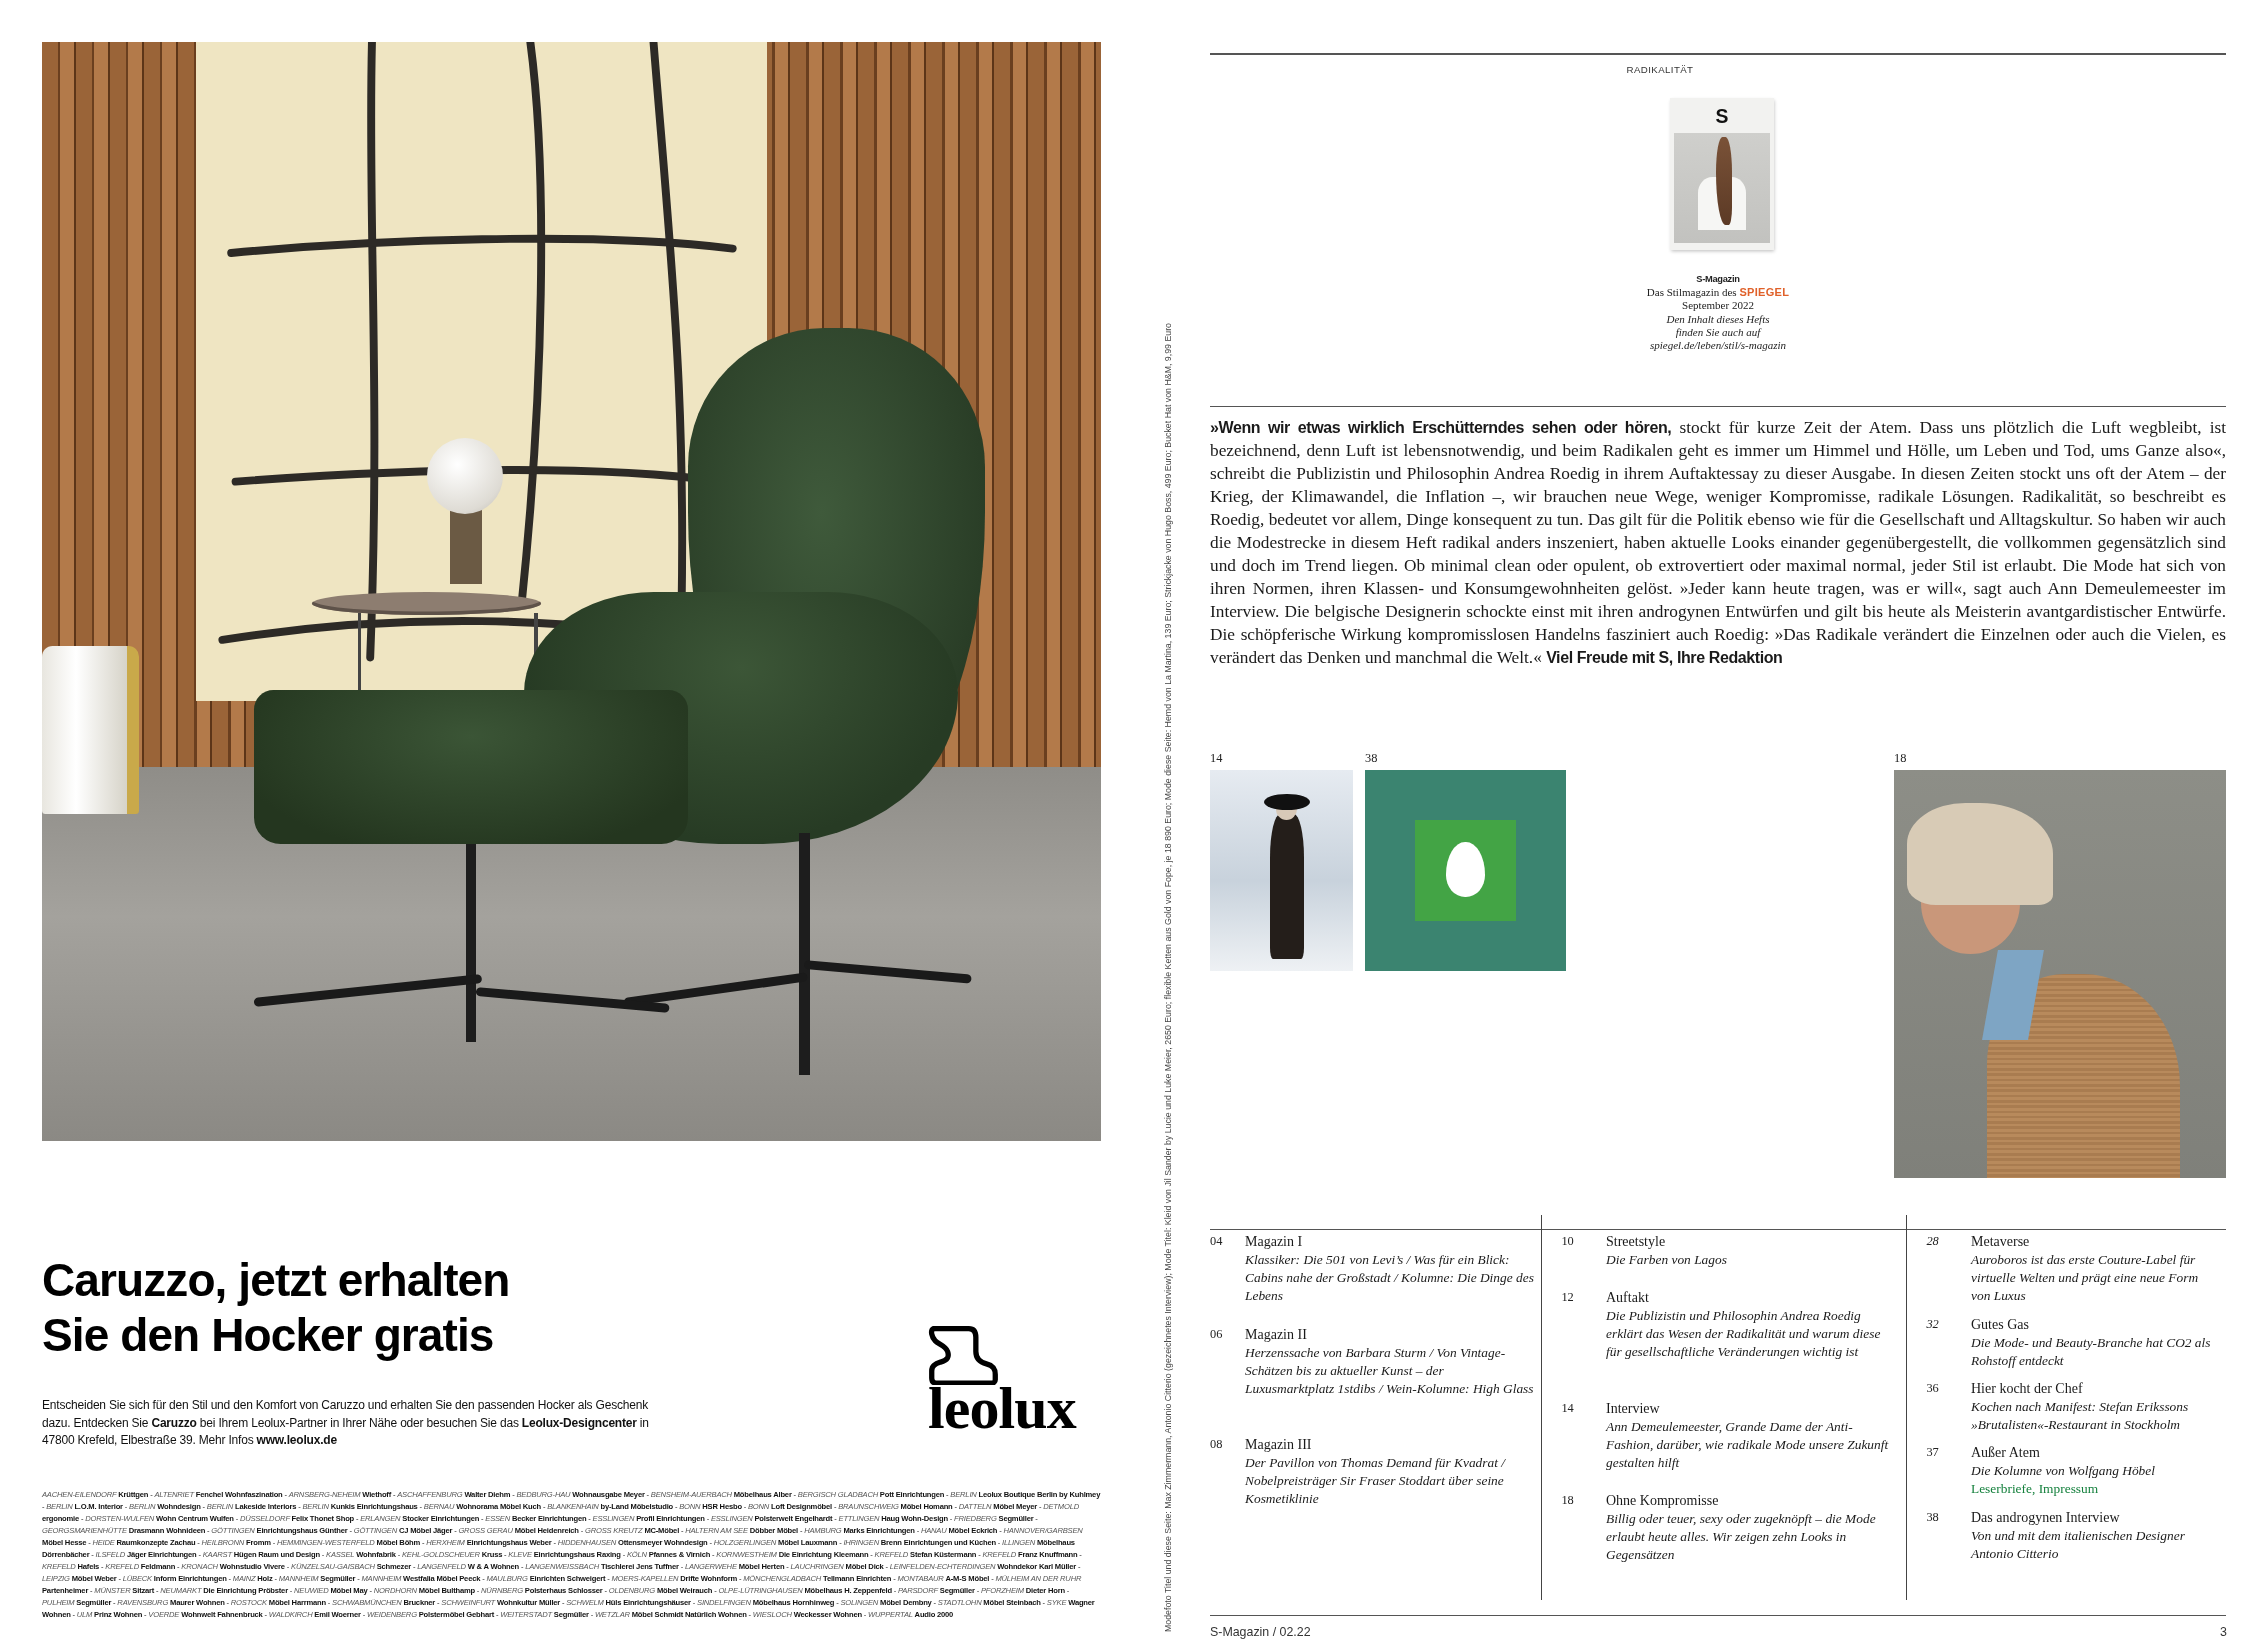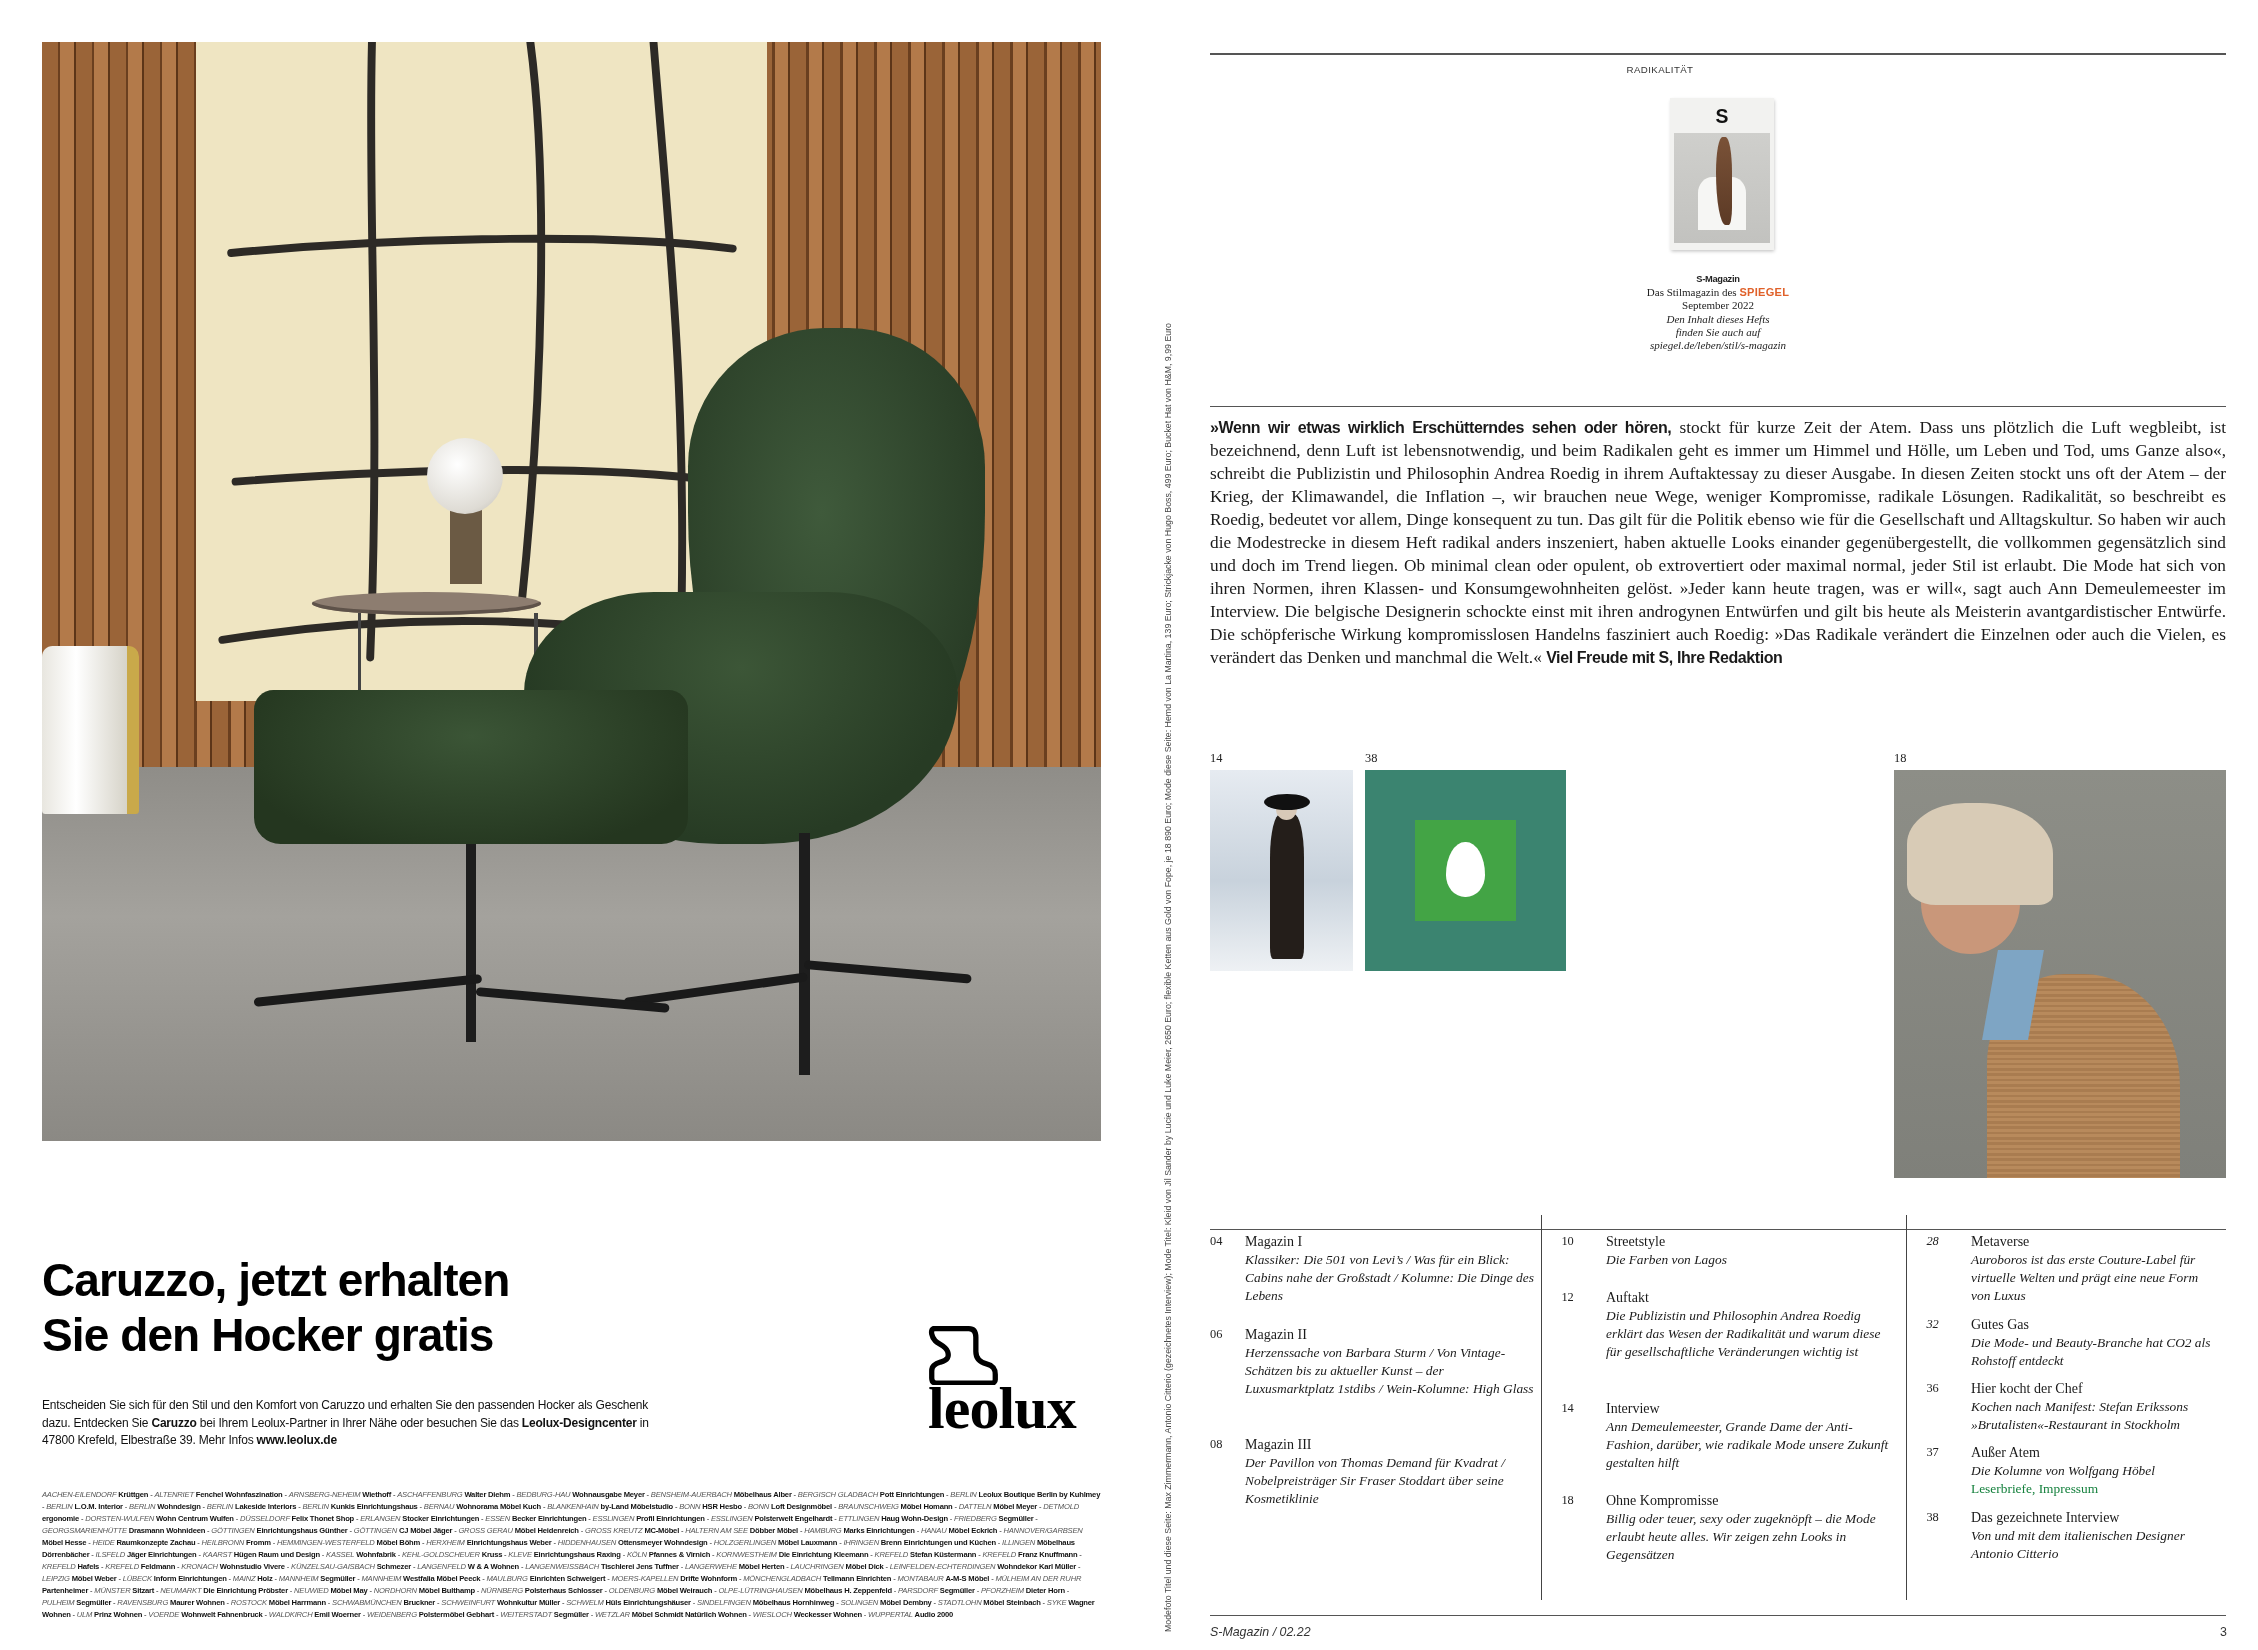--- a/index.html
+++ b/index.html
@@ -85,21 +85,21 @@
   .toc-num { position: absolute; left: 0; width: 35px; font-size: 12.4px; line-height: 17.6px; color: #222; }
   .toc-col.c2 .toc-num, .toc-col.c3 .toc-num { left: 19.4px; }
   .toc-col.c3 .toc-num.it { font-style: italic; }
   .toc-text { position: absolute; left: 35px; right: 7px; }
   .toc-col.c2 .toc-text, .toc-col.c3 .toc-text { left: 64px; }
   .toc-title { font-size: 14px; line-height: 18px; color: #1a1a1a; }
   .toc-desc { font-size: 13.4px; line-height: 18px; font-style: italic; color: #1a1a1a; }
   .toc-extra { font-size: 13.4px; line-height: 18px; color: #15803d; }
   .toc-bottom { position: absolute; left: 1210px; top: 1615px; width: 1016px; height: 1.3px; background: #555; }
 
-  .footer-left { position: absolute; left: 1210px; top: 1625px; font-family: "Liberation Sans", sans-serif; font-size: 12.4px; color: #333; font-style: italic; }
+  .footer-left { position: absolute; left: 1210px; top: 1625px; font-family: "Liberation Sans", sans-serif; font-size: 12.4px; color: #333; }
   .footer-right { position: absolute; left: 2206px; top: 1625px; width: 21px; text-align: right; font-family: "Liberation Sans", sans-serif; font-size: 12.4px; color: #333; }
 </style>
 </head>
 <body>
 
 <div class="ad-photo">
   <div class="wood"></div>
   <div class="floor"></div>
   <div class="canvas-art">
     <svg viewBox="0 0 650 750" preserveAspectRatio="none">
@@ -278,21 +278,21 @@
       <div class="toc-num">37</div>
       <div class="toc-text">
           <div class="toc-title">Außer Atem</div>
           <div class="toc-desc">Die Kolumne von Wolfgang Höbel</div>
           <div class="toc-extra">Leserbriefe, Impressum</div>
         </div>
     </div>
     <div class="toc-entry" style="top:294px">
       <div class="toc-num">38</div>
       <div class="toc-text">
-          <div class="toc-title">Das gezeichnete Interview</div>
+          <div class="toc-title">Das androgynen Interview</div>
           <div class="toc-desc">Von und mit dem italienischen Designer Antonio Citterio</div>
         </div>
     </div>
   </div>
 </div>
 <div class="toc-bottom"></div>
 
 <div class="footer-left">S-Magazin / 02.22</div>
 <div class="footer-right">3</div>
 

